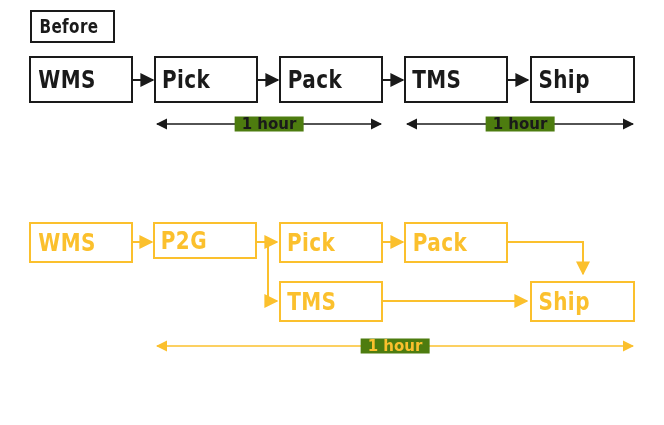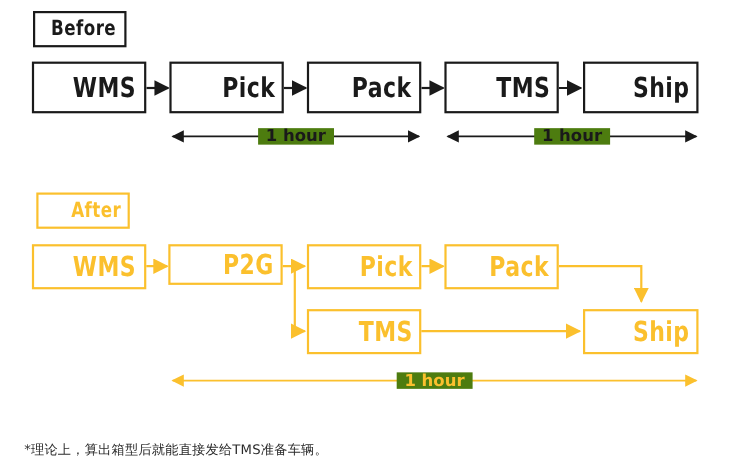--- a/index.html
+++ b/index.html
@@ -18,21 +18,21 @@
     width: 664px;
     height: 425px;
   }
 
   
   .box {
     position: absolute;
     box-sizing: border-box;
     display: flex;
     align-items: center;
-    justify-content: flex-end;
+    justify-content: flex-start;
     letter-spacing: 0.5px;
     background: #ffffff;
   }
   .box-label {
     display: block;
     line-height: 1;
   }
 
   
   .blk {
@@ -189,23 +189,20 @@
     <span class="m-label" style="left:114px;">1 hour</span>
   </div>
 
   <div class="measure blkm" style="left:405px; top:112px; width:230px;">
     <svg class="m-svg" width="230" height="24" viewBox="0 0 230 24">
       <line x1="2" y1="12" x2="228" y2="12" stroke="#1a1a1a" stroke-width="1.6" marker-start="url(#ah-blk)" marker-end="url(#ah-blk)"></line>
     </svg>
     <span class="m-label" style="left:115px;">1 hour</span>
   </div>
 
-  <div class="box ylw tag" style="left:33px; top:175px; width:85px; height:33px;">
-    <span class="box-label">After</span>
-  </div>
 
   <div class="box ylw" style="left:29px; top:222px; width:104px; height:41px;">
     <span class="box-label">WMS</span>
   </div>
 
   <div class="box ylw" style="left:153px; top:222px; width:104px; height:37px;">
     <span class="box-label">P2G</span>
   </div>
 
   <div class="box ylw" style="left:279px; top:222px; width:104px; height:41px;">
@@ -224,15 +221,14 @@
     <span class="box-label">Ship</span>
   </div>
 
   <div class="measure ylwm" style="left:155px; top:334px; width:480px;">
     <svg class="m-svg" width="480" height="24" viewBox="0 0 480 24">
       <line x1="2" y1="12" x2="478" y2="12" stroke="#FBC02D" stroke-width="1.6" marker-start="url(#ah-ylw)" marker-end="url(#ah-ylw)"></line>
     </svg>
     <span class="m-label" style="left:240px;">1 hour</span>
   </div>
 
-  <div id="footnote">*理论上，算出箱型后就能直接发给TMS准备车辆。</div>
 
 </div>
 
 </body></html>

